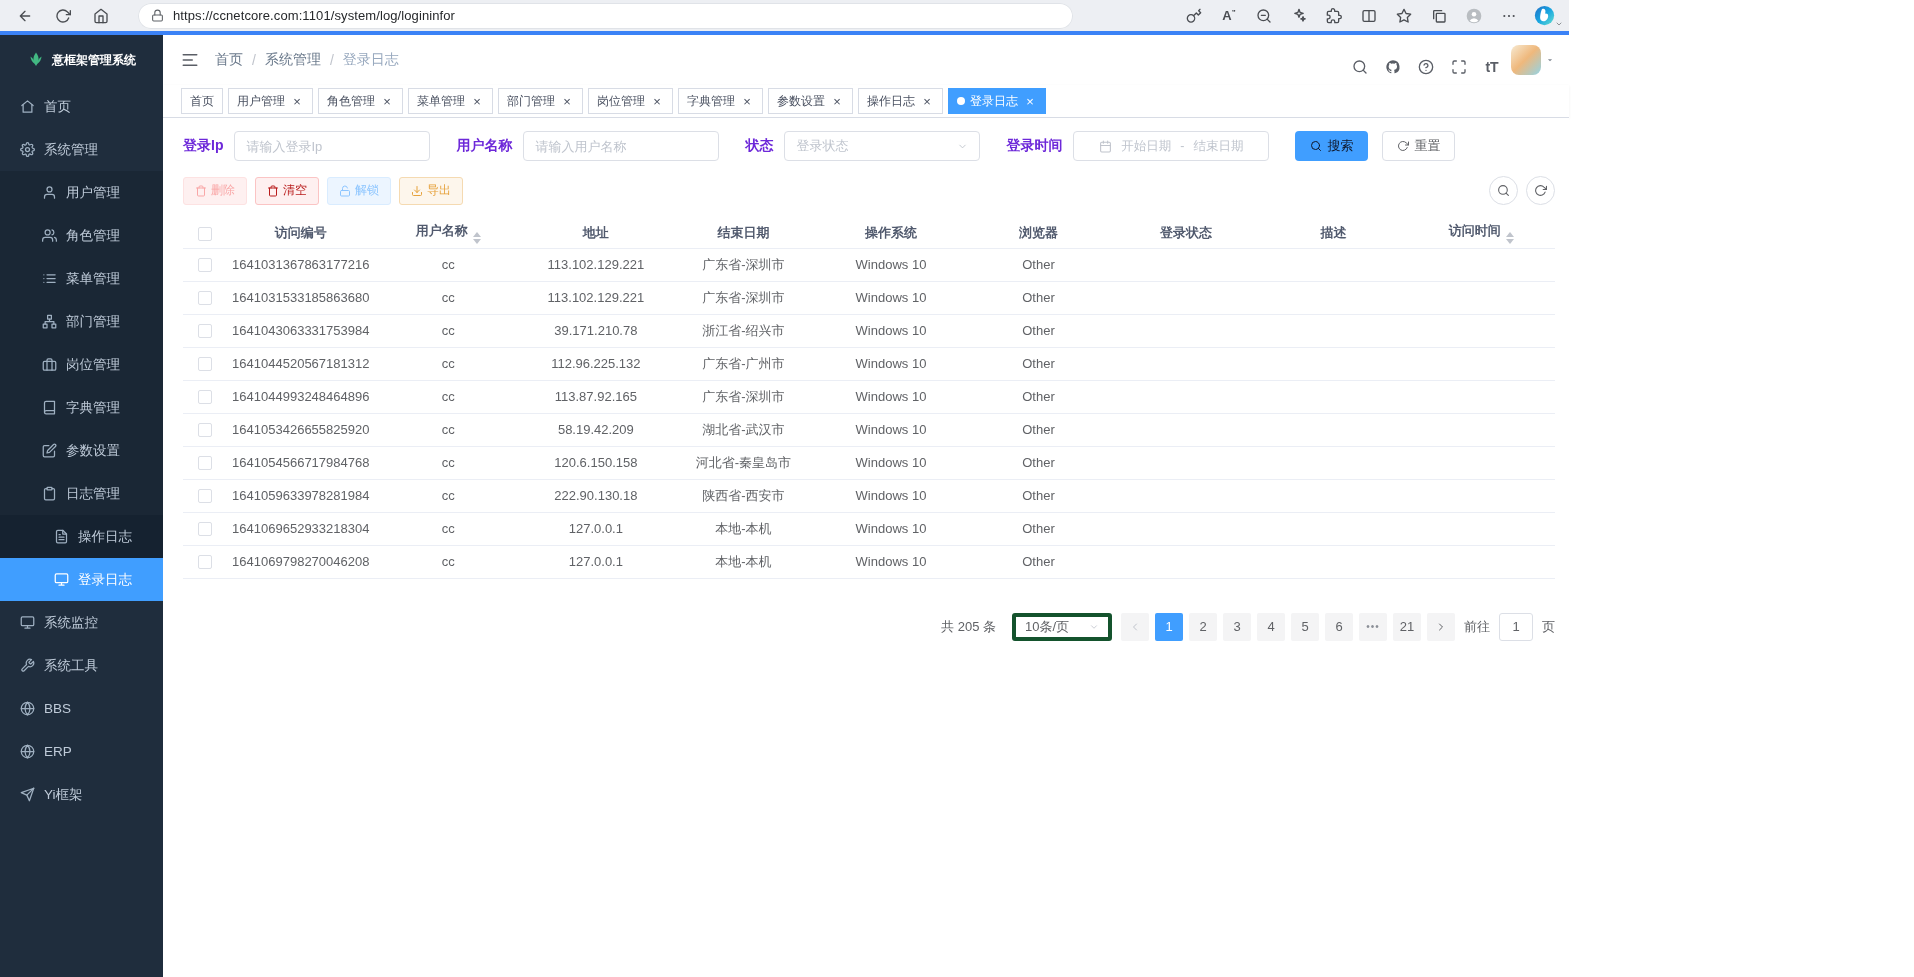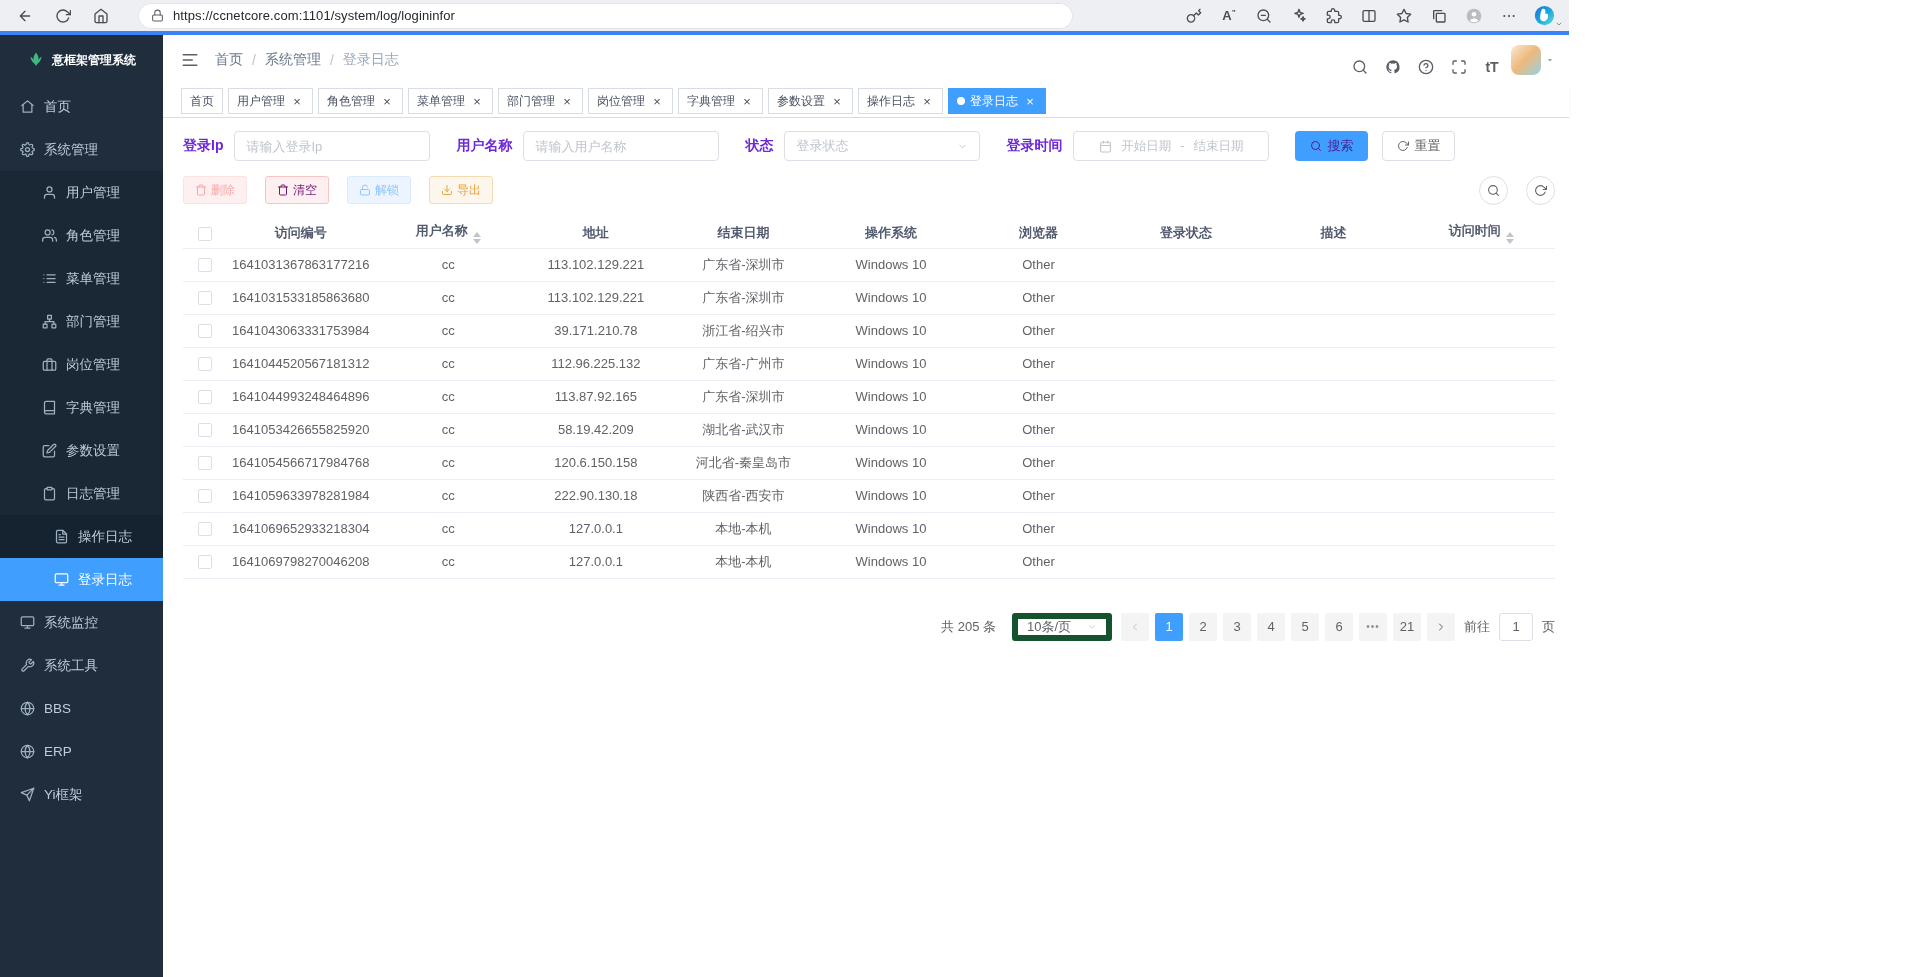--- a/index.html
+++ b/index.html
@@ -84,26 +84,26 @@
   .f-input::placeholder { color:#bfc4cd; }
   .f-select { display:flex; align-items:center; justify-content:space-between; cursor:pointer; }
   .f-select .ph { color:#bfc4cd; }
   .f-select .icon { color:#c0c4cc; font-size:11px; }
   .f-range { display:flex; align-items:center; justify-content:center; gap:9px; cursor:pointer; padding:0 8px; }
   .f-range .icon { color:#c0c4cc; font-size:13px; }
   .f-range .ph, .f-range .sep { color:#bfc4cd; font-size:12.5px; white-space:nowrap; }
   .btn { display:inline-flex; align-items:center; gap:5px; height:30px; padding:0 14px;
     border-radius:4px; font-size:13px; border:1px solid transparent; cursor:pointer; white-space:nowrap; }
   .btn .icon { font-size:12px; }
-  .btn.primary { background:#409eff; color:#4c1d95; margin-right:14px; }
+  .btn.primary { background:#409eff; color:#0f172a; margin-right:14px; }
   .btn.plain { background:#fff; border-color:#dcdfe6; color:#606266; }
 
-  .action-row { display:flex; gap:18px; margin-top:15px; }
+  .action-row { display:flex; align-items:center; gap:8px; margin-top:15px; }
   .btn.mini { height:28px; padding:0 11px; font-size:12px; border-radius:3px; gap:4px; }
-  .btn.danger { color:#701a75; background:#fef0f0; border-color:#fbc4c4; }
+  .btn.danger { color:#b91c1c; background:#fef0f0; border-color:#fbc4c4; }
   .btn.danger.disabled { color:#f9a7a7; border-color:#fde2e2; cursor:not-allowed; }
   .btn.primary-plain { color:#409eff; background:#ecf5ff; border-color:#b3d8ff; }
   .btn.primary-plain.disabled { color:#8cc5ff; border-color:#d9ecff; cursor:not-allowed; }
   .btn.warning { color:#e6a23c; background:#fdf6ec; border-color:#f5dab1; }
   .spacer { flex:1; }
   .circle-btn { width:29px; height:29px; border-radius:50%; border:1px solid #dcdfe6; background:#fff;
     color:#606266; display:inline-flex; align-items:center; justify-content:center; cursor:pointer; }
   .circle-btn .icon { font-size:13px; }
 
   table.grid { width:100%; border-collapse:collapse; table-layout:fixed; margin-top:13px; }
@@ -113,21 +113,21 @@
   .grid .cb-col { width:44px; }
   .cb { width:14px; height:14px; border:1px solid #dcdfe6; border-radius:2px; background:#fff;
     display:inline-block; vertical-align:middle; cursor:pointer; }
   .sort { display:inline-flex; flex-direction:column; gap:2px; margin-left:5px; vertical-align:-2px; cursor:pointer; }
   .s-up { width:0; height:0; border-left:4px solid transparent; border-right:4px solid transparent; border-bottom:5px solid #c0c4cc; }
   .s-down { width:0; height:0; border-left:4px solid transparent; border-right:4px solid transparent; border-top:5px solid #c0c4cc; }
 
   .pagination { display:flex; align-items:center; justify-content:flex-end; gap:9px;
     margin-top:34px; font-size:13px; color:#606266; padding-bottom:24px; }
   .pg-total { margin-right:7px; }
-  .pg-size { width:100px; height:28px; border:6px solid #14532d; border-radius:3px; background:#fff;
+  .pg-size { width:100px; height:28px; border:4px solid #14532d; border-radius:3px; background:#fff;
     display:flex; align-items:center; justify-content:space-between; padding:0 9px; cursor:pointer; }
   .pg-size .icon { font-size:10px; color:#c0c4cc; }
   .pg-pages { display:flex; align-items:center; gap:6px; }
   .pg-btn { min-width:28px; height:28px; padding:0 4px; border:none; border-radius:2px; background:#f4f4f5;
     color:#606266; font-size:13px; display:inline-flex; align-items:center; justify-content:center; cursor:pointer; }
   .pg-btn .icon { font-size:12px; }
   .pg-btn.prev { color:#c0c4cc; }
   .pg-btn.active { background:#409eff; color:#fff; }
   .pg-btn.more { letter-spacing:1px; font-size:10px; color:#8a8e96; }
   .pg-goto { width:34px; height:28px; border:1px solid #dcdfe6; border-radius:3px; text-align:center;

